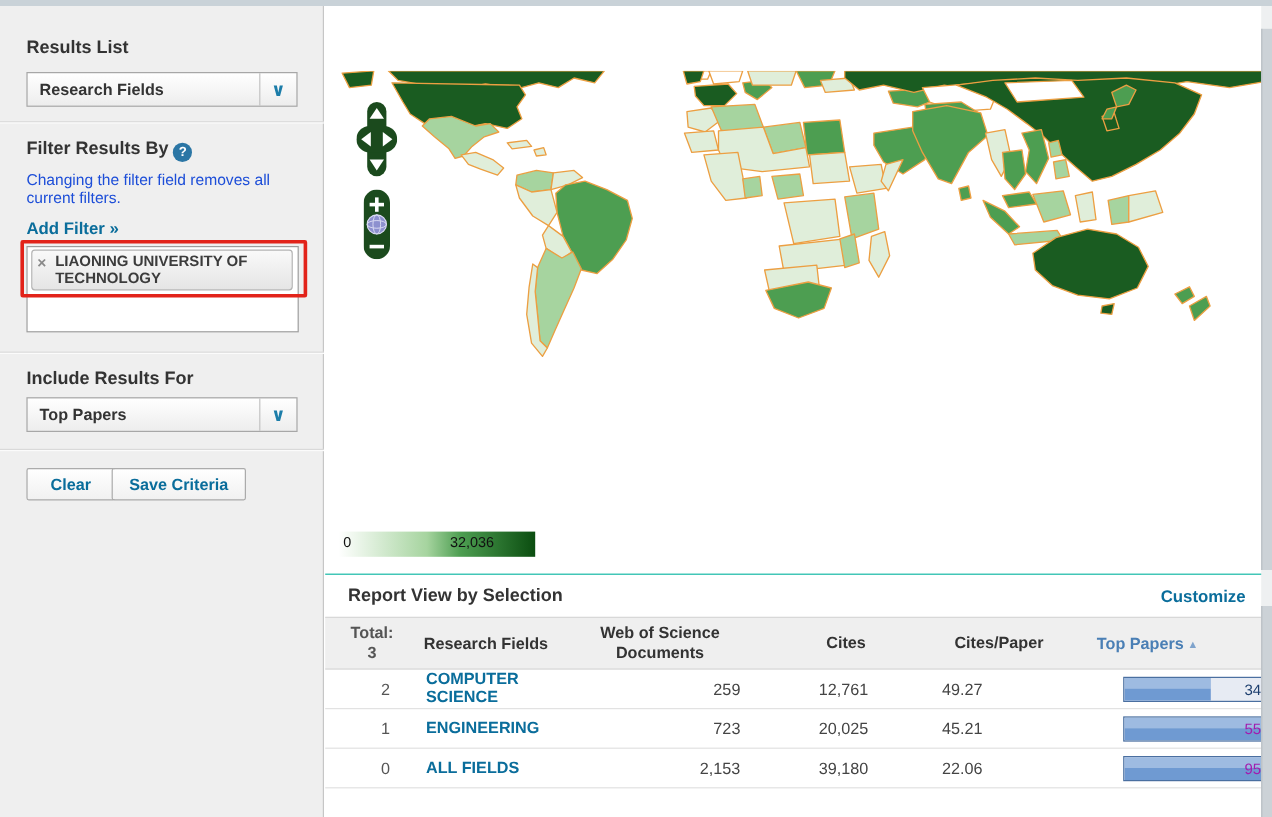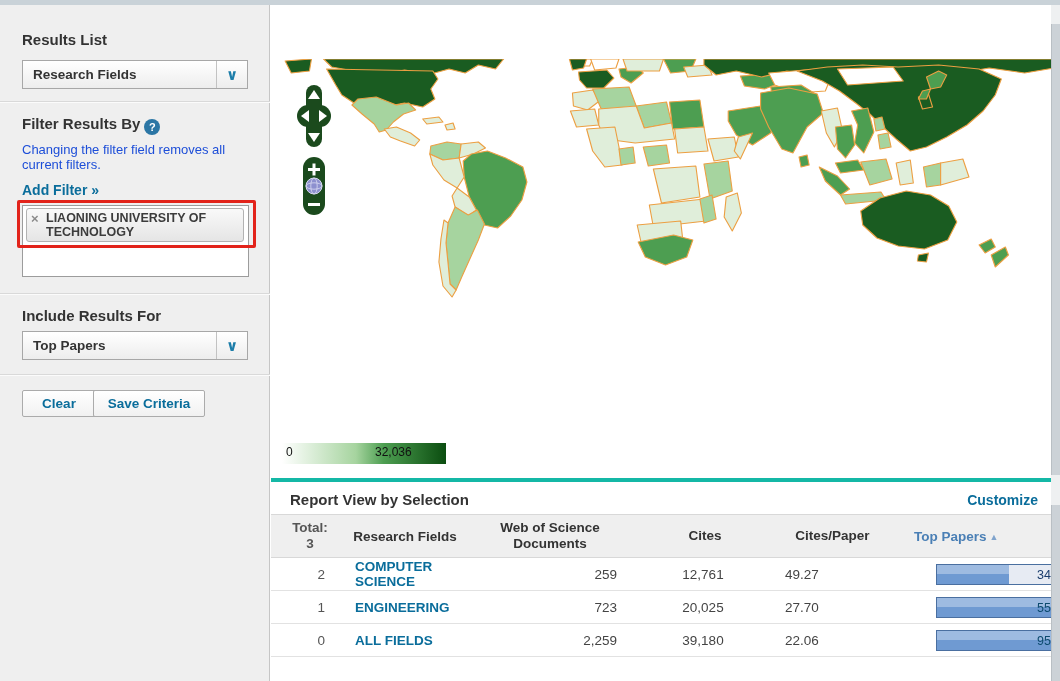--- a/index.html
+++ b/index.html
@@ -37,21 +37,21 @@
   .minus-dash{display:inline-block;width:15px;height:4px;background:var(--link-teal);border-radius:1px;margin-left:9px;vertical-align:3px;}
   .map-area{position:absolute;left:0;top:54px;width:789px;height:419px;overflow:hidden;}
   .map-area svg.world{position:absolute;left:0;top:0;}
   .world path{stroke:var(--map-border);stroke-width:1.1;stroke-linejoin:round;}
   .mp-dark{fill:var(--map-dark);} .mp-med{fill:var(--map-medium);} .mp-light{fill:var(--map-light);}
   .mp-pale{fill:var(--map-pale);} .mp-none{fill:var(--map-none);}
   .controls{position:absolute;left:26px;top:26px;width:34px;}
   .legend{position:absolute;left:11px;top:384px;width:164px;height:21px;background:linear-gradient(90deg,#ffffff,var(--map-light) 45%,var(--map-medium) 62%,var(--legend-max-color));}
   .legend span{position:absolute;top:2px;font-size:12px;color:#111;}
   .legend .lmin{left:4px;} .legend .lmax{left:93px;}
-  .report-header{position:absolute;left:0;top:473px;width:100%;height:32px;border-top:4px solid #14b8a6;}
+  .report-header{position:absolute;left:0;top:473px;width:100%;height:32px;border-top:1px solid #14b8a6;}
   .report-title{position:absolute;left:19px;top:0;line-height:36px;font-size:15px;font-weight:bold;color:var(--heading-dark);}
   .customize{position:absolute;right:22px;top:0;line-height:36px;font-size:14px;font-weight:bold;color:var(--link-teal);cursor:pointer;}
   .rtable{position:absolute;left:0;top:509px;width:789px;}
   .trow{display:flex;align-items:center;padding-left:14px;min-height:33px;border-bottom:1px solid #e2e2e2;}
   .thead{background:var(--sidebar-bg);border-top:1px solid #d8d8d8;border-bottom:1px solid #d8d8d8;min-height:44px;font-weight:bold;color:var(--heading-dark);font-size:13.5px;}
   .cell{flex:none;}
   .c1{width:50px;text-align:right;padding-right:10px;font-size:13.5px;color:#555;}
   .c2{width:140px;padding-left:20px;}
   .c3{width:150px;text-align:right;padding-right:8px;}
   .c4{width:160px;text-align:center;padding-right:4px;}
@@ -59,21 +59,21 @@
   .c6{flex:1;padding-left:56px;}
   .thead .c1,.thead .c3,.thead .c4,.thead .c5{text-align:center;padding-right:0;line-height:16px;}
   .thead .c2{text-align:center;padding-left:0;}
   .thead .c6{padding-left:34px;color:var(--sort-blue);}
   .thead .arrow{font-size:9px;color:#7fa3cc;margin-left:3px;vertical-align:1px;}
   .numcell{font-size:13.5px;color:#444;}
   .field-link{font-size:13.5px;font-weight:bold;color:var(--link-teal);text-decoration:none;text-transform:uppercase;display:inline-block;max-width:112px;line-height:15px;cursor:pointer;}
   .bar{position:relative;width:118px;height:21px;border:1px solid var(--bar-border);background:var(--bar-track);overflow:hidden;cursor:default;}
   .bar .fill{position:absolute;left:0;top:0;bottom:0;background:var(--bar-fill);}
   .bar .fill::after{content:"";position:absolute;left:0;top:0;right:0;height:50%;background:rgba(255,255,255,.33);}
-  .bar-num{position:absolute;right:2px;top:0;line-height:20px;font-size:12.5px;color:#0c4a6e;z-index:2;}
+  .bar-num{position:absolute;right:2px;top:0;line-height:20px;font-size:12.5px;color:#a21caf;z-index:2;}
   .bar-num.dark{color:#1c3e6e;}
   .scroll-strip{position:absolute;right:0;top:5px;width:9px;height:676px;background:#eef0f1;}
   .scroll-strip .thumb1{position:absolute;left:0;top:19px;width:9px;height:451px;background:#ccd2d7;border-left:1px solid #b9bfc4;}
   .scroll-strip .thumb2{position:absolute;left:0;top:500px;width:9px;height:176px;background:#ccd2d7;border-left:1px solid #b9bfc4;}
 </style>
 </head>
 <body>
 
 <div class="top-strip"></div>
 
@@ -251,32 +251,32 @@
               <div class="fill" style="width: 62%;"></div>
               <span class="bar-num dark">34</span>
             </div>
           </div>
         </div>
         <div class="trow">
           <div class="cell c1">1</div>
           <div class="cell c2"><a class="field-link">ENGINEERING</a></div>
           <div class="cell c3 numcell">723</div>
           <div class="cell c4 numcell">20,025</div>
-          <div class="cell c5 numcell">27.70</div>
+          <div class="cell c5 numcell">45.21</div>
           <div class="cell c6">
             <div class="bar">
               <div class="fill" style="width: 100%;"></div>
               <span class="bar-num">55</span>
             </div>
           </div>
         </div>
         <div class="trow">
           <div class="cell c1">0</div>
           <div class="cell c2"><a class="field-link">ALL FIELDS</a></div>
-          <div class="cell c3 numcell">2,259</div>
+          <div class="cell c3 numcell">2,153</div>
           <div class="cell c4 numcell">39,180</div>
           <div class="cell c5 numcell">22.06</div>
           <div class="cell c6">
             <div class="bar">
               <div class="fill" style="width: 100%;"></div>
               <span class="bar-num">95</span>
             </div>
           </div>
         </div>
       </div>

